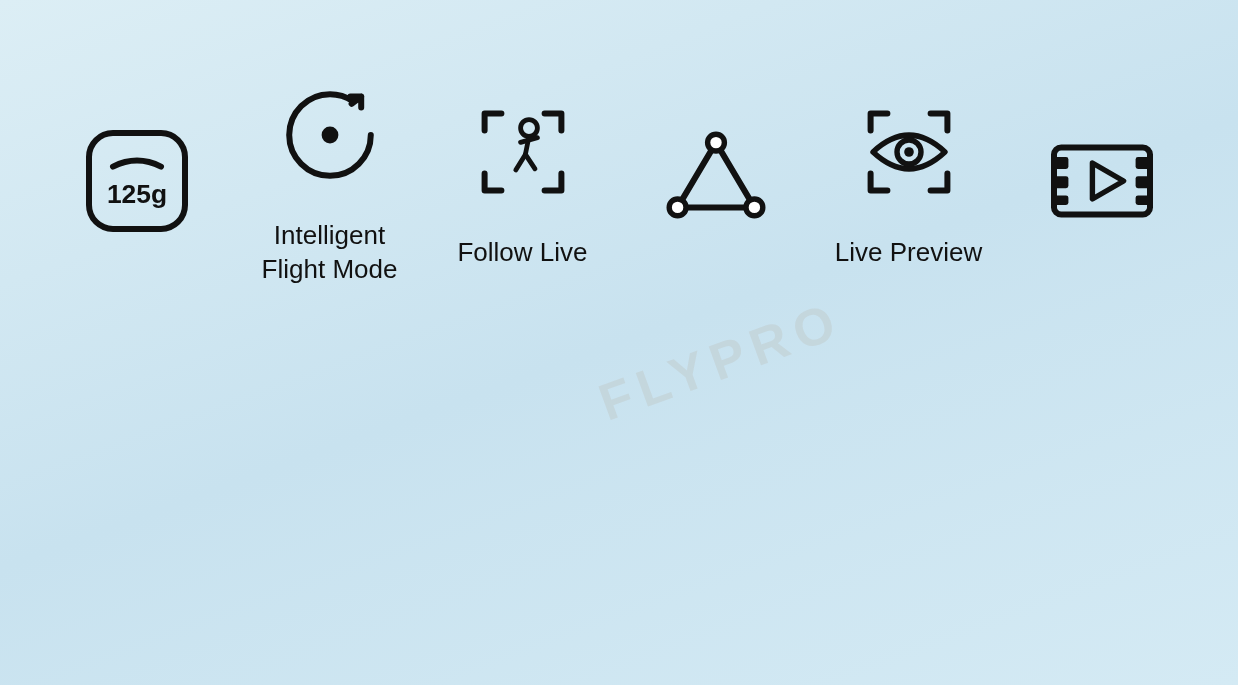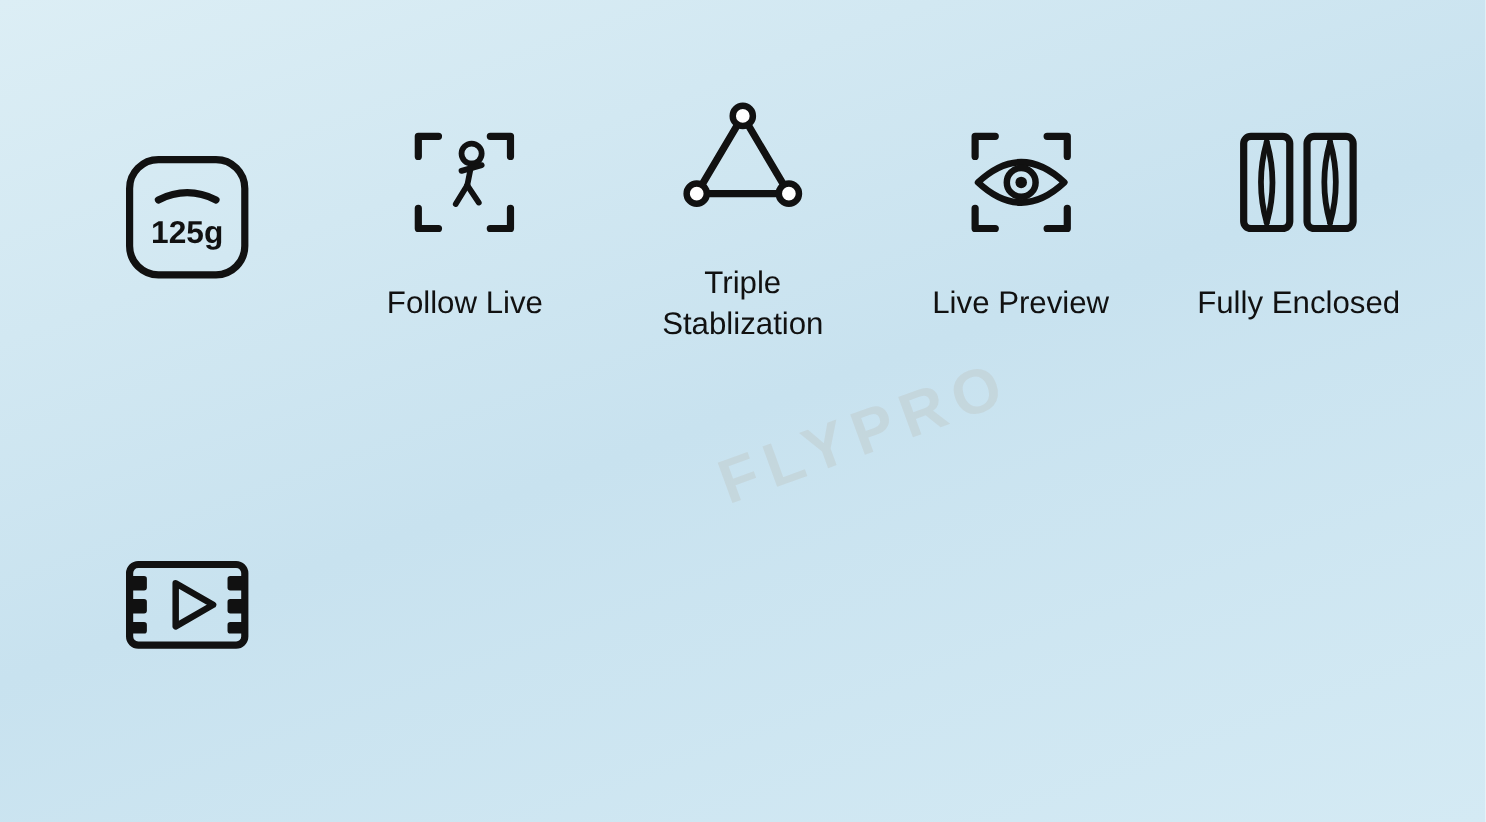--- a/index.html
+++ b/index.html
@@ -8,21 +8,21 @@
       height: 685px;
       background: linear-gradient(160deg, #dceef5 0%, #c8e2ef 50%, #d4eaf4 100%);
       display: flex;
       align-items: center;
       justify-content: center;
       font-family: -apple-system, BlinkMacSystemFont, 'Segoe UI', sans-serif;
       overflow: hidden;
     }
     .grid {
       display: grid;
-      grid-template-columns: repeat(5, 1fr);
+      grid-template-columns: repeat(6, 1fr);
       grid-template-rows: repeat(2, 1fr);
       width: 100%;
       height: 100%;
       padding: 20px 40px;
     }
     .feature-item {
       display: flex;
       flex-direction: column;
       align-items: center;
       justify-content: center;
@@ -73,20 +73,33 @@
       <div class="icon-container">
         <svg viewBox="0 0 100 100" fill="none" xmlns="http://www.w3.org/2000/svg">
           <rect x="10" y="10" width="80" height="80" rx="20" stroke="#111" stroke-width="5" fill="none"></rect>
           <path d="M30 38 Q50 28 70 38" stroke="#111" stroke-width="5" fill="none" stroke-linecap="round"></path>
           <text x="50" y="68" text-anchor="middle" font-size="22" font-weight="600" fill="#111" font-family="sans-serif">125g</text>
         </svg>
       </div>
     </div>
 
 
+    <div class="feature-item">
+      <div class="icon-container">
+        <svg viewBox="0 0 100 100" fill="none" xmlns="http://www.w3.org/2000/svg">
+
+          <circle cx="50" cy="50" r="34" stroke="#111" stroke-width="5" fill="none" stroke-dasharray="180 40" stroke-dashoffset="0" stroke-linecap="round"></circle>
+
+          <path d="M68 24 L76 18 M76 18 L76 27 M76 18 L67 18" stroke="#111" stroke-width="5" stroke-linecap="round" stroke-linejoin="round"></path>
+
+          <circle cx="50" cy="50" r="7" fill="#111"></circle>
+        </svg>
+      </div>
+      <span class="feature-label">Intelligent Flight Mode</span>
+    </div>
 
     <div class="feature-item">
       <div class="icon-container">
         <svg viewBox="0 0 100 100" fill="none" xmlns="http://www.w3.org/2000/svg">
 
           <path d="M18 32 L18 18 L32 18" stroke="#111" stroke-width="5" fill="none" stroke-linecap="round" stroke-linejoin="round"></path>
           <path d="M68 18 L82 18 L82 32" stroke="#111" stroke-width="5" fill="none" stroke-linecap="round" stroke-linejoin="round"></path>
           <path d="M18 68 L18 82 L32 82" stroke="#111" stroke-width="5" fill="none" stroke-linecap="round" stroke-linejoin="round"></path>
           <path d="M68 82 L82 82 L82 68" stroke="#111" stroke-width="5" fill="none" stroke-linecap="round" stroke-linejoin="round"></path>
 
@@ -107,57 +120,39 @@
       <div class="icon-container">
         <svg viewBox="0 0 100 100" fill="none" xmlns="http://www.w3.org/2000/svg">
 
           <path d="M50 18 L82 72 L18 72 Z" stroke="#111" stroke-width="5" fill="none" stroke-linejoin="round"></path>
 
           <circle cx="50" cy="18" r="7" stroke="#111" stroke-width="4.5" fill="white"></circle>
           <circle cx="82" cy="72" r="7" stroke="#111" stroke-width="4.5" fill="white"></circle>
           <circle cx="18" cy="72" r="7" stroke="#111" stroke-width="4.5" fill="white"></circle>
         </svg>
       </div>
-      <span class="feature-label">Triple Stablization</span>
     </div>
 
     <div class="feature-item">
       <div class="icon-container">
         <svg viewBox="0 0 100 100" fill="none" xmlns="http://www.w3.org/2000/svg">
 
           <path d="M18 32 L18 18 L32 18" stroke="#111" stroke-width="5" fill="none" stroke-linecap="round" stroke-linejoin="round"></path>
           <path d="M68 18 L82 18 L82 32" stroke="#111" stroke-width="5" fill="none" stroke-linecap="round" stroke-linejoin="round"></path>
           <path d="M18 68 L18 82 L32 82" stroke="#111" stroke-width="5" fill="none" stroke-linecap="round" stroke-linejoin="round"></path>
           <path d="M68 82 L82 82 L82 68" stroke="#111" stroke-width="5" fill="none" stroke-linecap="round" stroke-linejoin="round"></path>
 
           <path d="M20 50 Q50 22 80 50 Q50 78 20 50 Z" stroke="#111" stroke-width="4.5" fill="none" stroke-linejoin="round"></path>
           <circle cx="50" cy="50" r="10" stroke="#111" stroke-width="4.5" fill="none"></circle>
           <circle cx="50" cy="50" r="4" fill="#111"></circle>
         </svg>
       </div>
       <span class="feature-label">Live Preview</span>
     </div>
 
-    <div class="feature-item">
-      <div class="icon-container">
-        <svg viewBox="0 0 100 100" fill="none" xmlns="http://www.w3.org/2000/svg">
-
-          <rect x="12" y="18" width="32" height="64" rx="5" stroke="#111" stroke-width="5" fill="none"></rect>
-
-          <path d="M28 22 Q20 50 28 78" stroke="#111" stroke-width="4" fill="none" stroke-linecap="round"></path>
-          <path d="M28 22 Q36 50 28 78" stroke="#111" stroke-width="4" fill="none" stroke-linecap="round"></path>
-
-          <rect x="56" y="18" width="32" height="64" rx="5" stroke="#111" stroke-width="5" fill="none"></rect>
-
-          <path d="M72 22 Q64 50 72 78" stroke="#111" stroke-width="4" fill="none" stroke-linecap="round"></path>
-          <path d="M72 22 Q80 50 72 78" stroke="#111" stroke-width="4" fill="none" stroke-linecap="round"></path>
-        </svg>
-      </div>
-      <span class="feature-label">Fully Enclosed</span>
-    </div>
 
     <div class="feature-item">
       <div class="icon-container">
         <svg viewBox="0 0 100 100" fill="none" xmlns="http://www.w3.org/2000/svg">
 
           <rect x="10" y="22" width="80" height="56" rx="6" stroke="#111" stroke-width="5" fill="none"></rect>
 
           <rect x="10" y="30" width="12" height="10" rx="2" fill="#111"></rect>
           <rect x="10" y="46" width="12" height="10" rx="2" fill="#111"></rect>
           <rect x="10" y="62" width="12" height="8" rx="2" fill="#111"></rect>

